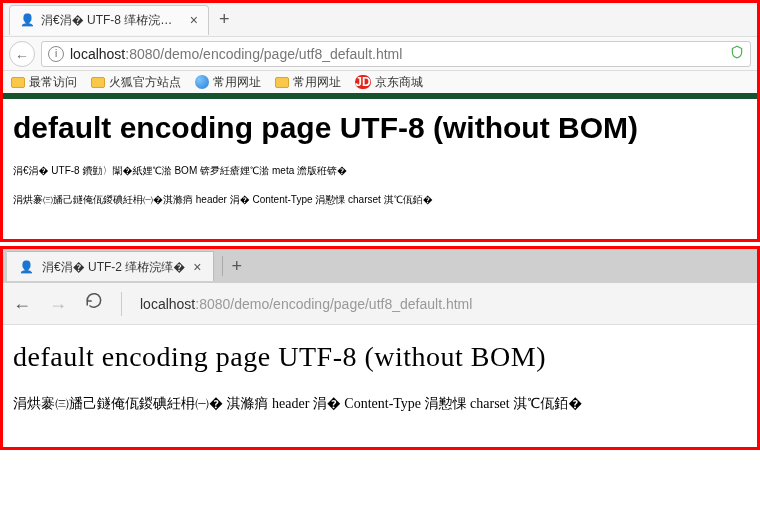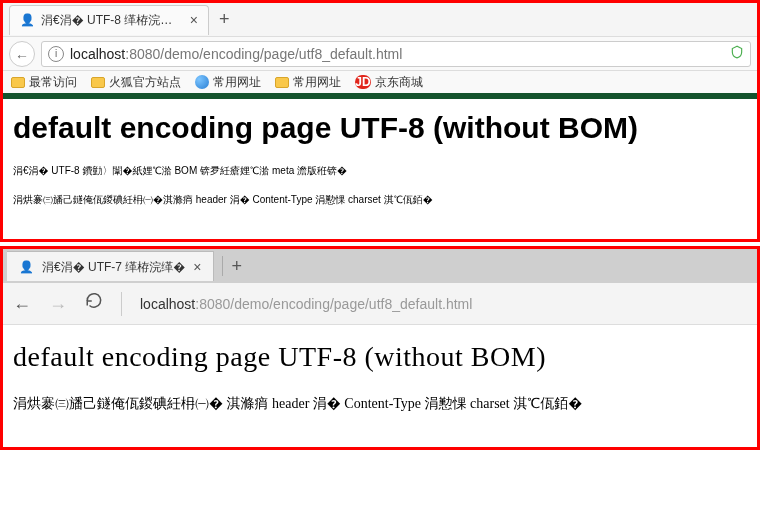--- a/index.html
+++ b/index.html
@@ -165,21 +165,21 @@
     <h1>default encoding page UTF-8 (without BOM)</h1>
     <p>涓€涓� UTF-8 鐨勭〉闈�紙娌℃湁 BOM 锛夛紝瘡娌℃湁 meta 澹版秹锛�</p>
     <p>涓烘褰㈢旙己鐩俺佤鍐碘紝枏㈠�淇滌痟 header 涓� Content-Type 涓懃惈 charset 淇℃佤銆�</p>
   </div>
 </div>
 
 <div class="browser-window">
   <div class="ed-tabbar">
     <div class="ed-tab">
       <span class="favicon">👤</span>
-      <span class="ed-tab-title">涓€涓� UTF-7 缂栫浣缂�</span>
+      <span class="ed-tab-title">涓€涓� UTF-2 缂栫浣缂�</span>
       <span class="ed-tab-close">×</span>
     </div>
     <span class="ed-sep"></span>
     <span class="ed-newtab">+</span>
   </div>
 
   <div class="ed-toolbar">
     <span class="ed-nav">←</span>
     <span class="ed-nav disabled">→</span>
     <span class="ed-nav ed-refresh">

